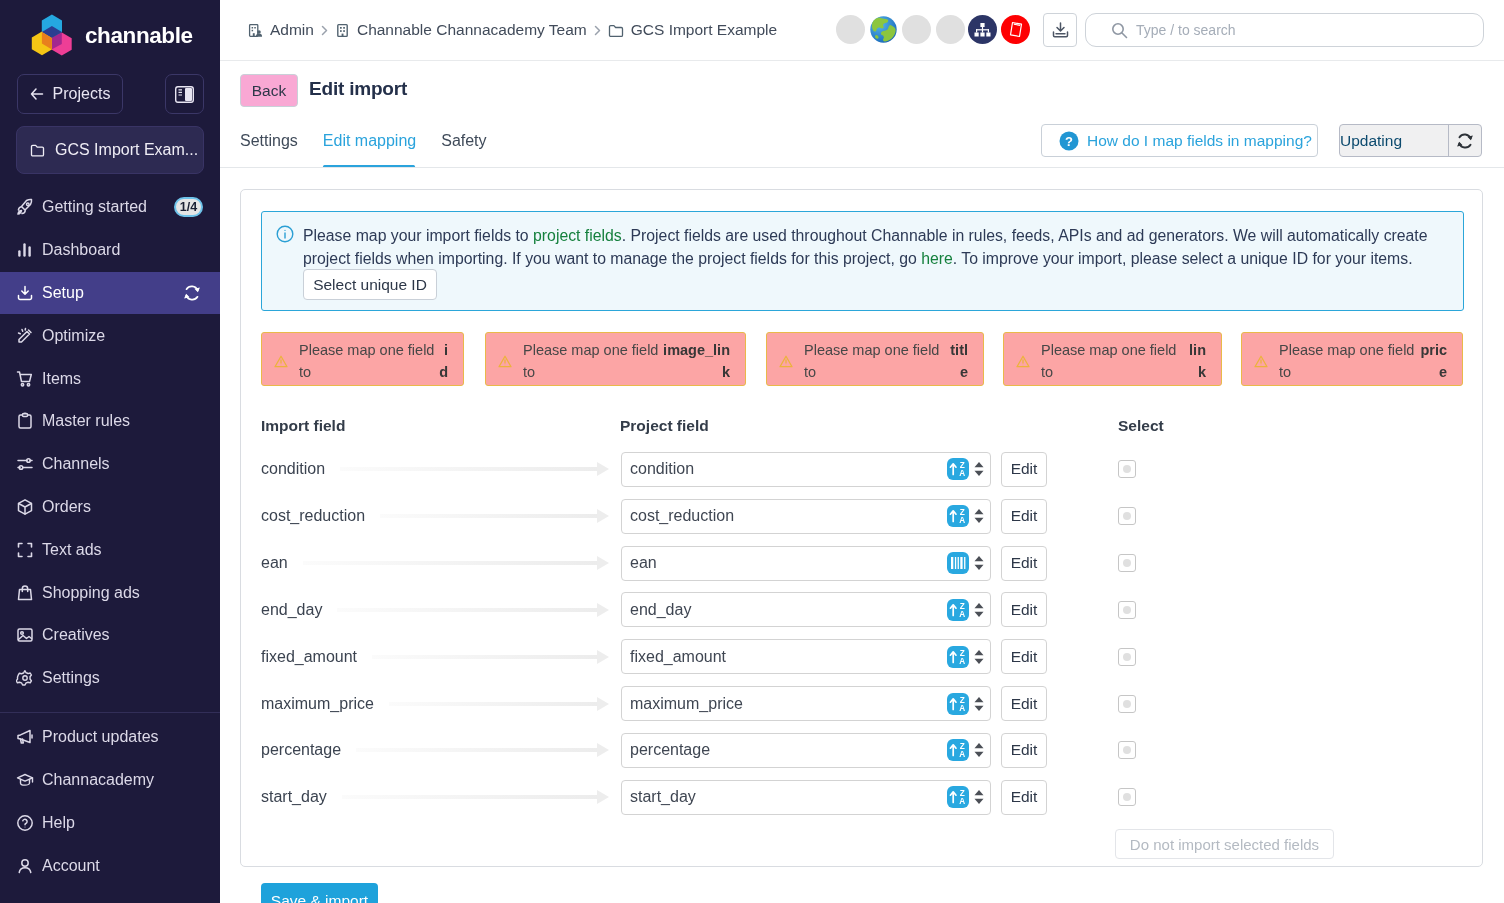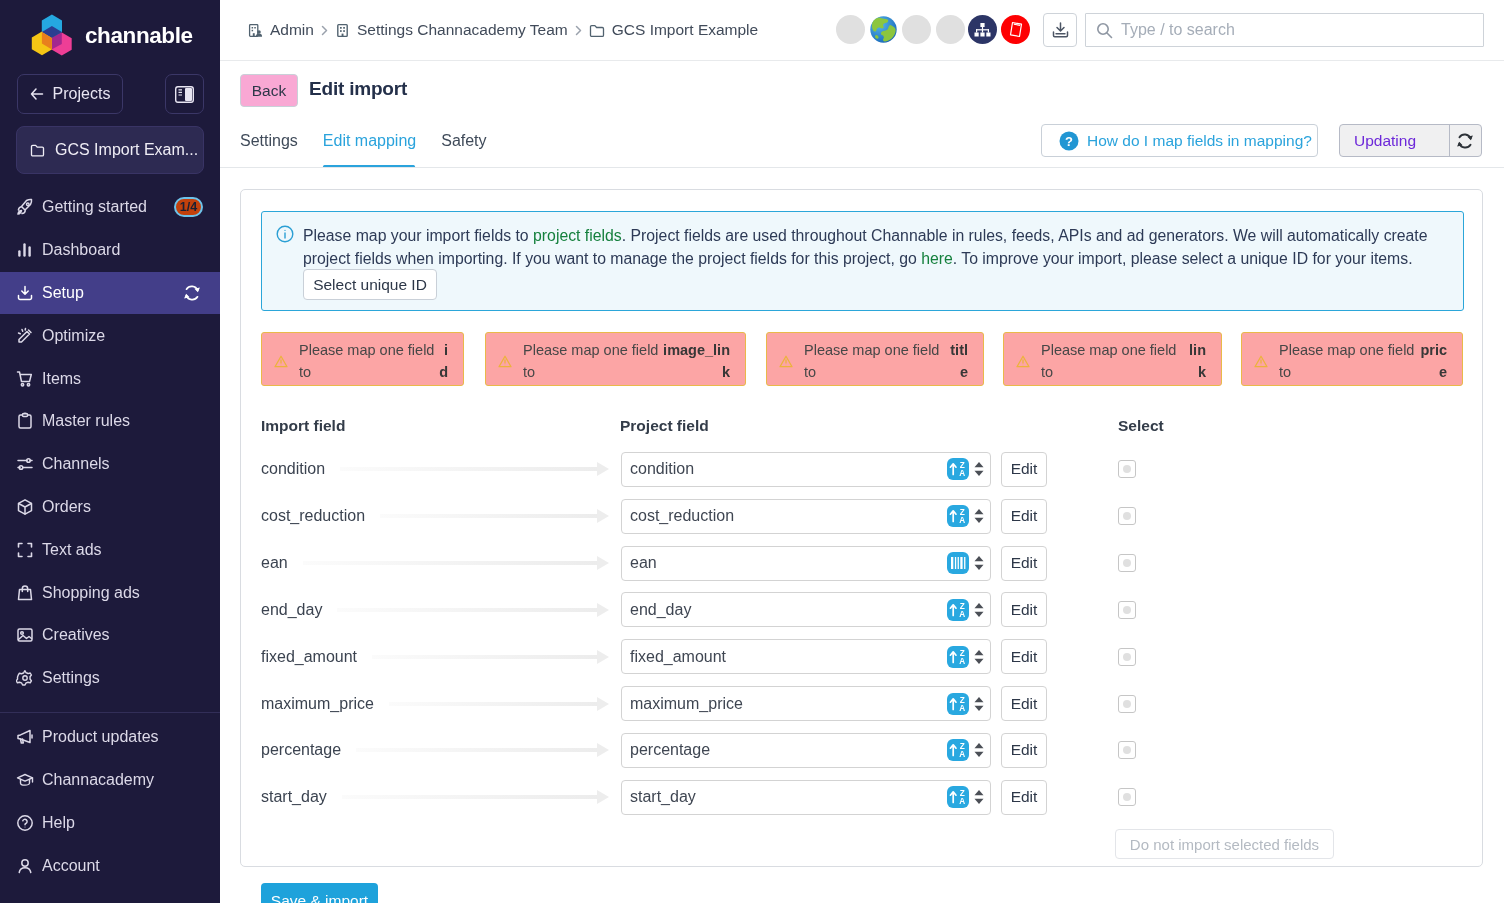--- a/index.html
+++ b/index.html
@@ -10,45 +10,45 @@
 #logo { position:absolute; left:31px; top:13px; }
 #logotext { position:absolute; left:85px; top:23px; font-size:22.5px; font-weight:bold; color:#fff; letter-spacing:-0.4px; }
 .sbtn { position:absolute; border:1px solid #3b3767; border-radius:7px; display:flex; align-items:center; justify-content:center; color:#e8e5f2; }
 #btn-projects { left:17px; top:74px; width:106px; height:40px; font-size:16px; gap:9px; }
 #btn-toggle { left:165px; top:74px; width:39px; height:40px; }
 #btn-gcs { position:absolute; left:16px; top:126px; width:188px; height:48px; background:#2d2a52; border:1px solid #393465; border-radius:8px; display:flex; align-items:center; padding-left:13px; gap:10px; font-size:16px; color:#f0eef6; white-space:nowrap; overflow:hidden; }
 #menu { position:absolute; left:0; top:186px; width:220px; }
 .mi { position:relative; height:42.8px; display:flex; align-items:center; padding-left:16px; gap:8px; font-size:16px; color:#dcd9e8; }
 .mi svg { width:18px; height:18px; flex:none; }
 .mi.active { background:#433e89; color:#fff; }
-.badge14 { position:absolute; right:17px; top:50%; margin-top:-10px; width:29px; height:20px; background:#c2410c; border:2px solid #6ec3ea; border-radius:10px; color:#1a2033; font-size:12.5px; display:flex; align-items:center; justify-content:center; font-weight:bold; }
+.badge14 { position:absolute; right:17px; top:50%; margin-top:-10px; width:29px; height:20px; background:#e5e5e5; border:2px solid #6ec3ea; border-radius:10px; color:#1a2033; font-size:12.5px; display:flex; align-items:center; justify-content:center; font-weight:bold; }
 .mi .sync { position:absolute; right:19px; top:50%; margin-top:-9px; }
 #menu2 { position:absolute; left:0; top:716px; width:220px; }
 #sb-divider { position:absolute; left:0; top:712px; width:220px; border-top:1px solid #322e58; }
 
 #topbar { position:absolute; left:220px; top:0; width:1284px; height:61px; background:#fff; border-bottom:1px solid #e8eaec; }
 #crumbs { position:absolute; left:28px; top:0; height:60px; display:flex; align-items:center; gap:7px; font-size:15.5px; color:#414b5a; }
 #crumbs svg { flex:none; }
 .avatar { position:absolute; top:15px; width:29px; height:29px; border-radius:50%; }
 .av-gray { background:#e0e0e0; }
 #av-globe { font-size:25px; line-height:29px; text-align:center; }
 #av-navy { background:#2c3566; display:flex; align-items:center; justify-content:center; }
 #av-red { background:#fe0002; display:flex; align-items:center; justify-content:center; }
 #dlbtn { position:absolute; left:823px; top:13px; width:34px; height:34px; border:1px solid #ced3d9; border-radius:4px; display:flex; align-items:center; justify-content:center; }
-#search { position:absolute; left:865px; top:13px; width:399px; height:34px; border:1px solid #ced3d9; border-radius:1px; display:flex; align-items:center; padding-left:10px; gap:8px; color:#a5adb8; font-size:16px; }
+#search { position:absolute; left:865px; top:13px; width:399px; height:34px; border:1px solid #ced3d9; border-radius:11px; display:flex; align-items:center; padding-left:25px; gap:8px; color:#a5adb8; font-size:14px; }
 
 #btn-back { position:absolute; left:240px; top:74px; width:58px; height:33px; border:1px solid #c9d0d8; border-radius:4px; display:flex; align-items:center; justify-content:center; font-size:15.5px; color:#2d3748; background:#f9a8d4; }
 #h1 { position:absolute; left:309px; top:78px; font-size:19px; letter-spacing:-0.2px; font-weight:bold; color:#24304a; }
 #tabs { position:absolute; left:240px; top:132px; display:flex; gap:25px; font-size:16px; color:#3f4a59; }
 .tab-active { color:#2aa3dc; }
 #tab-underline { position:absolute; left:323px; top:165px; width:92px; height:3px; background:#2aa3dc; border-radius:2px; }
 #tabs-line { position:absolute; left:220px; top:167px; width:1284px; border-top:1px solid #e4e7ea; }
 #btn-how { position:absolute; left:1041px; top:124px; width:277px; height:33px; border:1px solid #c9d0d8; border-radius:4px; background:#fff; display:flex; align-items:center; padding-left:17px; gap:8px; font-size:15.5px; color:#2aa3dc; }
 #btn-updating { position:absolute; left:1339px; top:124px; width:143px; height:33px; border:1px solid #b6bac6; border-radius:4px; background:#f0f0f1; display:flex; }
-#btn-updating .lbl { width:110px; display:flex; align-items:center; padding-left:14px; font-size:15.5px; color:#6d28d9; }
+#btn-updating .lbl { width:110px; display:flex; align-items:center; font-size:15.5px; color:#0c4a6e; }
 #btn-updating .ric { width:33px; border-left:1px solid #b6bac6; display:flex; align-items:center; justify-content:center; }
 
 #card { position:absolute; left:240px; top:189px; width:1243px; height:678px; border:1px solid #d9dce1; border-radius:5px; background:#fff; }
 #infobox { position:absolute; left:20px; top:21px; width:1203px; height:100px; background:#eff8fc; border:1px solid #2ba6d9; border-radius:3px; }
 #infobox .txt { position:absolute; left:41px; top:13px; width:1145px; font-size:15.8px; line-height:22.5px; color:#2d3a56; }
 #infobox .iicon { position:absolute; left:14px; top:16px; }
 a.bl { color:#15803d; text-decoration:none; }
 #btn-uid { position:absolute; left:41px; top:57px; width:134px; height:31px; border:1px solid #c9d0d8; border-radius:4px; background:#fff; display:flex; align-items:center; justify-content:center; font-size:15.5px; color:#2d3748; }
 .warn { position:absolute; top:142px; height:54px; background:#fca5a5; border:1px solid #e9b949; border-radius:3px; padding:6px 15px 0 12px; overflow:hidden; }
 .warn .wrow { display:flex; }
@@ -199,21 +199,21 @@
           <path d="M1.5 1.5 L5.5 5.5 L1.5 9.5"></path>
         </svg>
       <svg width="15" height="15" viewBox="0 0 15 15" fill="none" stroke="#51626f" stroke-width="1.4" stroke-linejoin="round">
           <rect x="2.8" y="1.6" width="9.4" height="11.8" rx="0.8"></rect>
           <rect x="5" y="4" width="1.7" height="1.7" fill="#51626f" stroke="none"></rect>
           <rect x="8.2" y="4" width="1.7" height="1.7" fill="#51626f" stroke="none"></rect>
           <rect x="5" y="7.2" width="1.7" height="1.7" fill="#51626f" stroke="none"></rect>
           <rect x="8.2" y="7.2" width="1.7" height="1.7" fill="#51626f" stroke="none"></rect>
           <rect x="6.6" y="10.6" width="1.9" height="2.8" fill="#51626f" stroke="none"></rect>
         </svg>
-      <span>Settings Channacademy Team</span>
+      <span>Channable Channacademy Team</span>
       <svg width="7" height="11" viewBox="0 0 7 11" fill="none" stroke="#9aa1ac" stroke-width="1.5" stroke-linecap="round" stroke-linejoin="round">
           <path d="M1.5 1.5 L5.5 5.5 L1.5 9.5"></path>
         </svg>
       <svg width="16" height="15" viewBox="0 0 16 15" fill="none" stroke="#51626f" stroke-width="1.3" stroke-linejoin="round">
           <path d="M1.5 3.8 a1.2 1.2 0 0 1 1.2-1.2 h3.2 l1.7 1.9 h5.7 a1.2 1.2 0 0 1 1.2 1.2 v6.5 a1.2 1.2 0 0 1-1.2 1.2 h-10.6 a1.2 1.2 0 0 1-1.2-1.2 z"></path>
         </svg>
       <span>GCS Import Example</span>
     </div>
     <div class="avatar av-gray" style="left:616px"></div>
     <div class="avatar" id="av-globe" style="left:649px"><svg width="27" height="27" viewBox="0 0 27 27" style="margin:1px">

